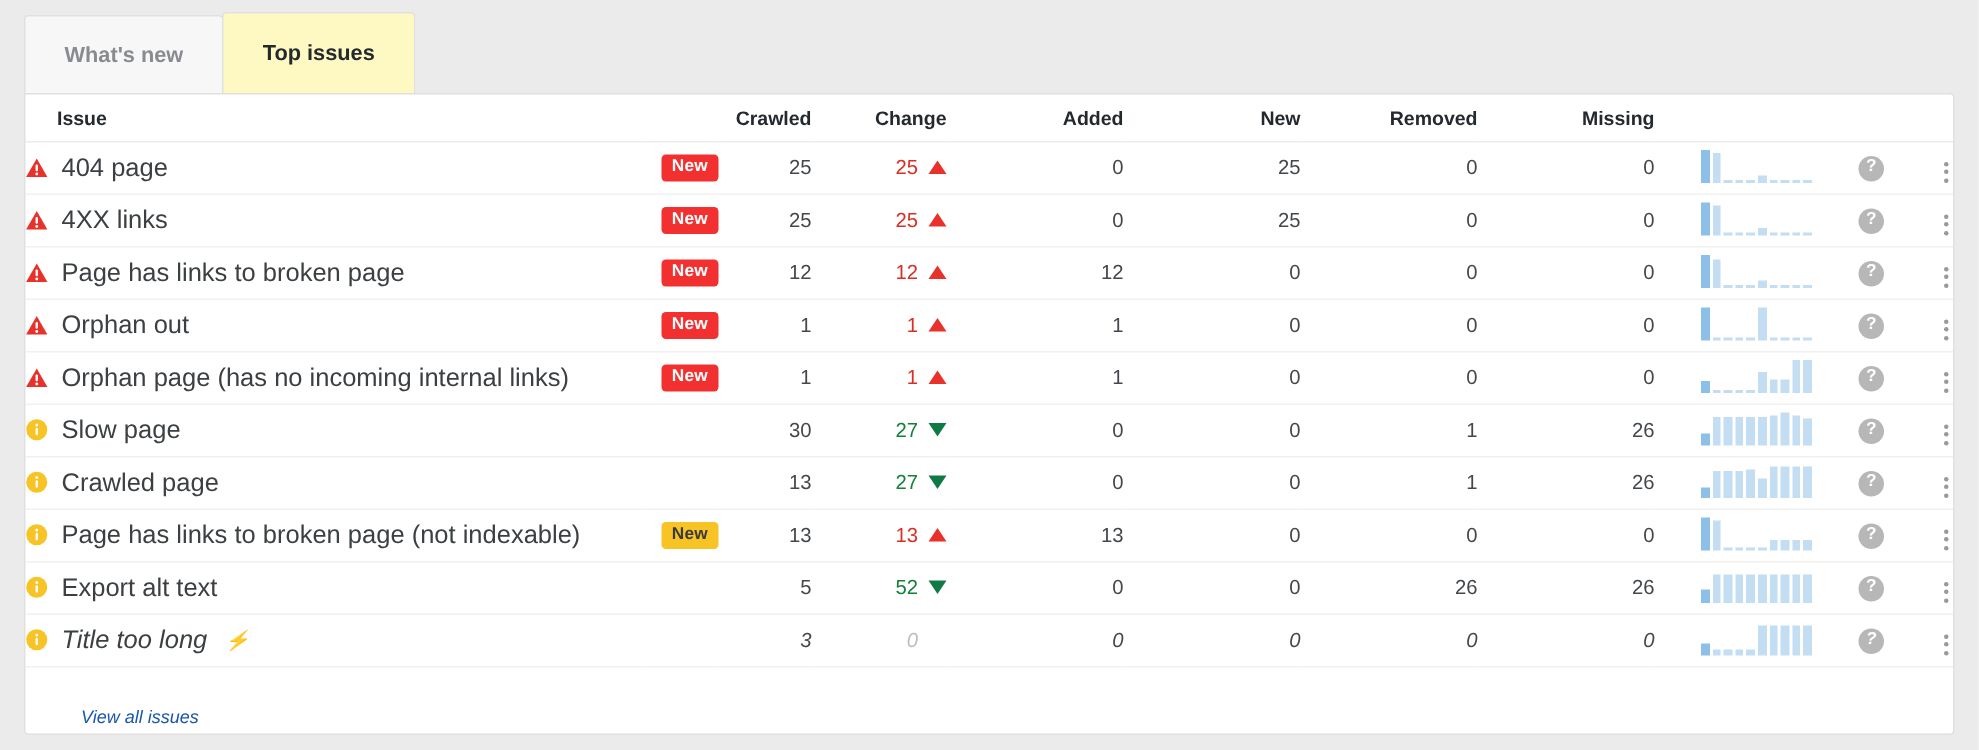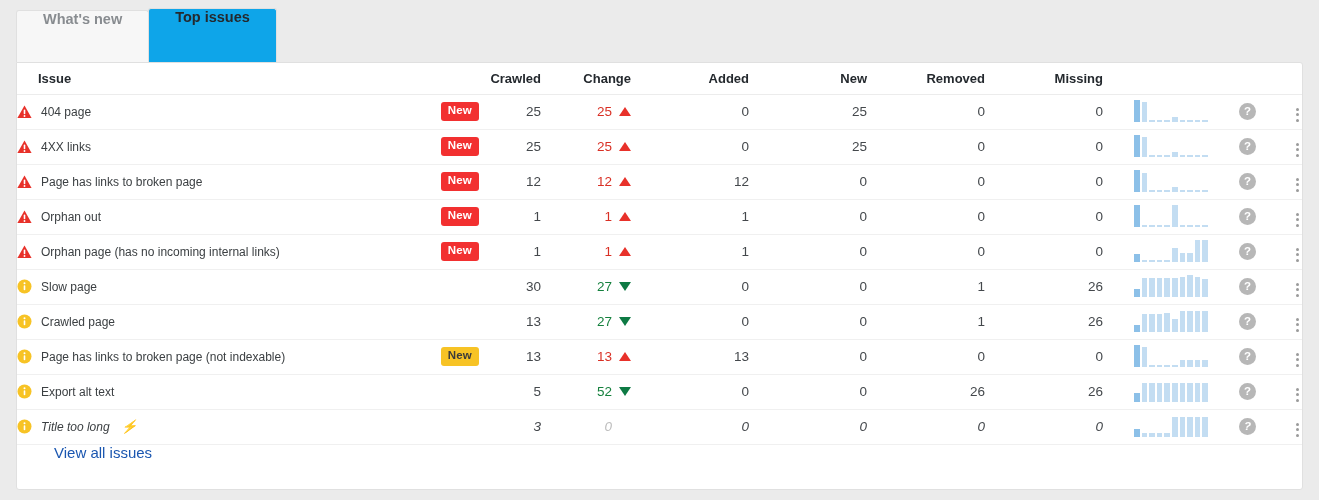--- a/index.html
+++ b/index.html
@@ -13,36 +13,36 @@
 
   
   .tabbar {
     position: absolute; left: 16px; top: 10px;
     width: 1287px; height: 52px;
     display: flex; align-items: flex-end;
   }
   .tab {
     height: 52px;
     padding: 0 26px;
-    display: flex; align-items: flex-start; justify-content: center;
+    display: flex; align-items: center; justify-content: center;
     font-size: 14.5px;
     border: 1px solid #e0e0e0;
     border-bottom: none;
     border-radius: 3px 3px 0 0;
     margin-right: -1px;
     cursor: pointer;
     user-select: none;
   }
   .tab.inactive {
     background: #f7f7f7;
     color: #888c90;
     font-weight: bold;
   }
   .tab.active {
-    background: #0ea5e9;
+    background: #fef9c3;
     color: #24292e;
     font-weight: bold;
     height: 54px;
     position: relative;
     z-index: 3;
   }
 
   
   .card {
     position: absolute; left: 16px; top: 62px;
@@ -108,21 +108,21 @@
   col.w-new     { width: 118px; }
   col.w-removed { width: 118px; }
   col.w-missing { width: 118px; }
   col.w-spark   { width: 105px; }
   col.w-help    { width: 48px;  }
   col.w-kebab   { width: 46px;  }
 
   
   .issue-cell { text-align: left; padding-left: 21px; }
   .issue-inner { display: flex; align-items: center; gap: 9px; }
-  .issue-label { color: #3c4043; font-size: 12px; }
+  .issue-label { color: #3c4043; font-size: 17px; }
   .bolt { font-size: 13px; color: #2b2b2b; margin-left: 3px; }
 
   
   .sev { flex: 0 0 auto; display: block; }
 
   
   .badge-cell { text-align: left; padding-left: 0; }
   .badge {
     display: inline-block;
     font-size: 11.5px;
@@ -171,22 +171,23 @@
   }
   .kebab {
     display: inline-flex; flex-direction: column; gap: 2.5px;
     align-items: center; justify-content: center;
     cursor: pointer; padding: 3px;
   }
   .kebab span { display: block; width: 3px; height: 3px; border-radius: 50%; background: #9a9a9a; }
 
   
   .footer {
-    position: absolute; left: 37px; bottom: 28px;
-    font-size: 15px;
+    position: absolute; left: 37px; bottom: 4px;
+    font-size: 12px;
+    font-style: italic;
   }
   .footer a { color: #1a56b0; text-decoration: none; cursor: pointer; }
 </style>
 </head>
 <body>
 
 <div class="wrap">
 
   <div class="tabbar">
     <div class="tab inactive">

